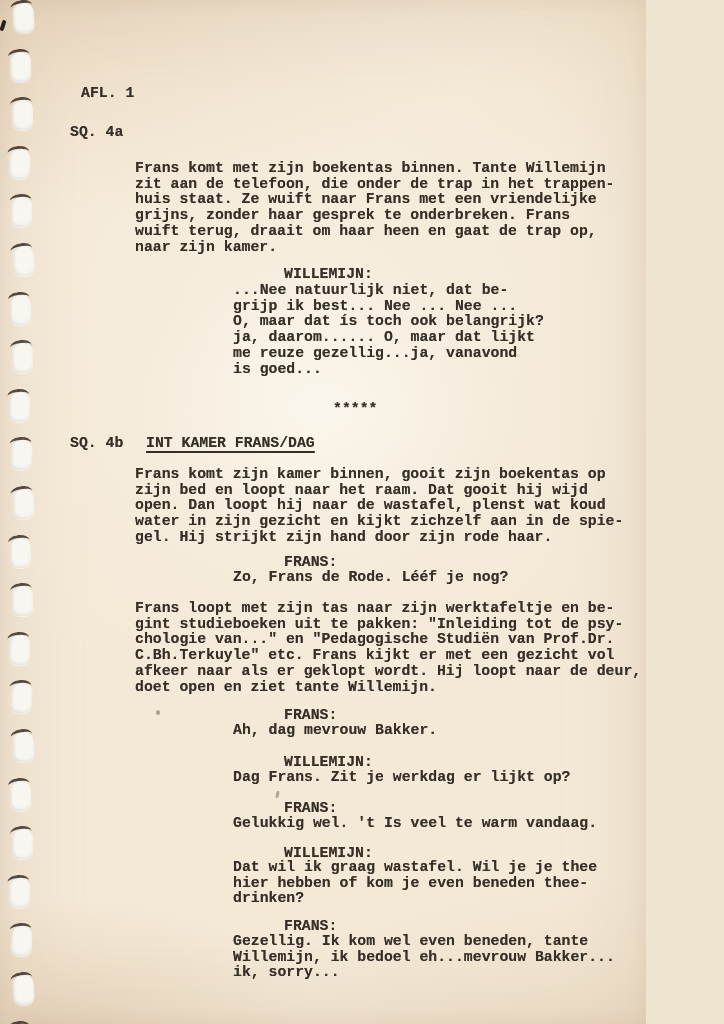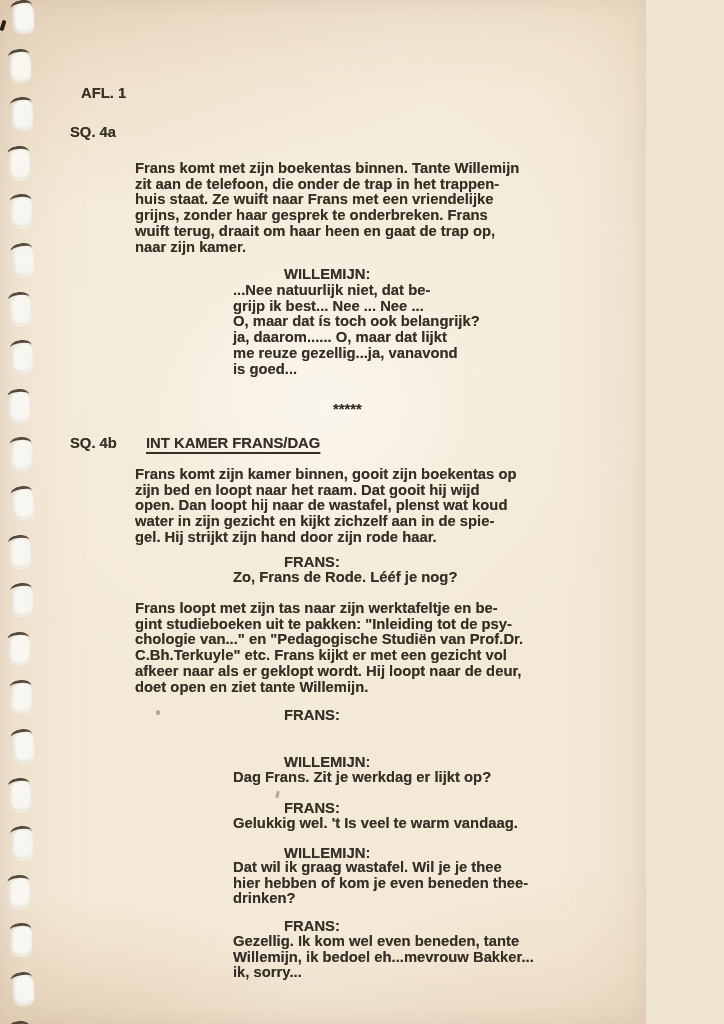--- a/index.html
+++ b/index.html
@@ -7,21 +7,21 @@
     position:relative;width:646px;height:1024px;overflow:hidden;
     background:
       radial-gradient(42% 22% at 50% 40%, rgba(255,255,250,0.50), rgba(255,255,250,0) 70%),
       radial-gradient(90% 60% at 46% 34%, rgba(252,247,238,0.35), rgba(252,247,238,0) 65%),
       radial-gradient(130% 35% at 0% 0%, rgba(219,192,160,0.38), rgba(219,192,160,0) 60%),
       radial-gradient(60% 18% at 8% 100%, rgba(217,190,158,0.40), rgba(217,190,158,0) 70%),
       radial-gradient(100% 25% at 100% 100%, rgba(226,202,172,0.30), rgba(226,202,172,0) 60%),
       radial-gradient(60% 20% at 100% 2%, rgba(240,224,198,0.45), rgba(240,224,198,0) 70%),
       var(--paper,#f4e9d7);
     box-shadow: inset 0 0 90px rgba(164,132,96,0.20), inset 0 0 18px rgba(164,132,96,0.12);
-    font-family:Liberation Sans, sans-serif;
+    font-family:Liberation Mono, monospace;
     font-weight:700;
     color:var(--ink,#362f27);
   }
   .t{
     position:absolute;
     font-size:14.8px;line-height:15.7px;white-space:pre;
     text-shadow:0 0 .6px rgba(52,45,38,0.55);
   }
   .heading{
     text-decoration:underline;
@@ -117,20 +117,21 @@
   <div class="t" style="left:135px;top:601px">Frans loopt met zijn tas naar zijn werktafeltje en be-
 gint studieboeken uit te pakken: "Inleiding tot de psy-
 chologie van..." en "Pedagogische Studiën van Prof.Dr.
 C.Bh.Terkuyle" etc. Frans kijkt er met een gezicht vol
 afkeer naar als er geklopt wordt. Hij loopt naar de deur,
 doet open en ziet tante Willemijn.</div>
 
   <div class="t" style="left:233px;top:570px">Zo, Frans de Rode. Lééf je nog?</div>
 
   <div class="t" style="left:284px;top:708px">FRANS:</div>
+  <div class="t" style="left:233px;top:723px">Ah, dag mevrouw Bakker.</div>
 
   <div class="t" style="left:284px;top:755px">WILLEMIJN:</div>
   <div class="t" style="left:233px;top:770px">Dag Frans. Zit je werkdag er lijkt op?</div>
 
   <div class="t" style="left:284px;top:801px">FRANS:</div>
   <div class="t" style="left:233px;top:816px">Gelukkig wel. 't Is veel te warm vandaag.</div>
 
   <div class="t" style="left:284px;top:846px">WILLEMIJN:</div>
   <div class="t" style="left:233px;top:860px">Dat wil ik graag wastafel. Wil je je thee
 hier hebben of kom je even beneden thee-

